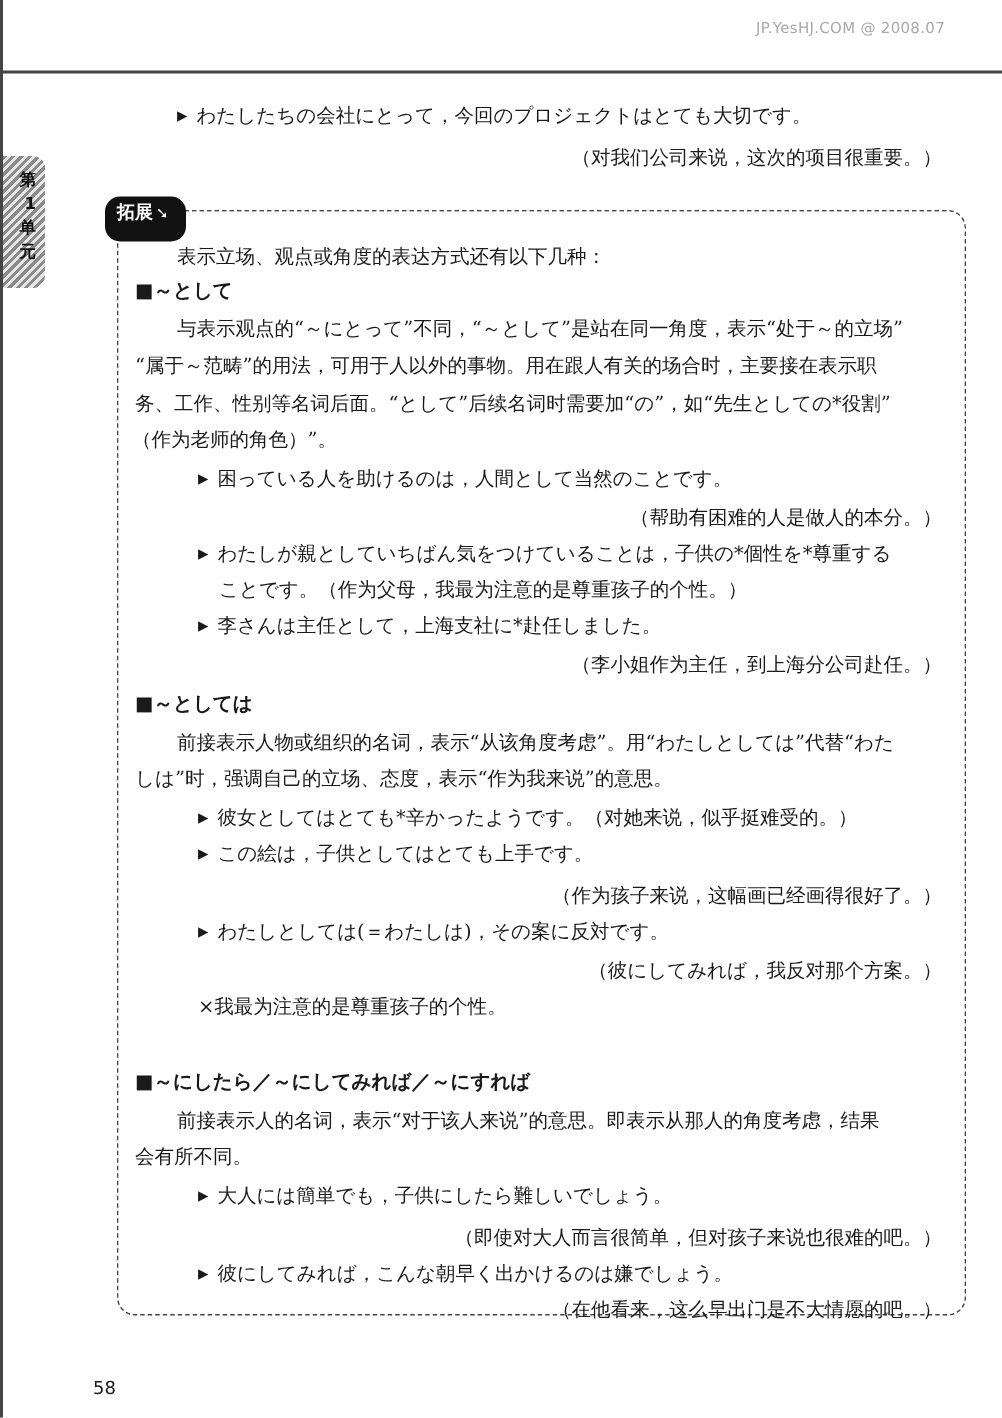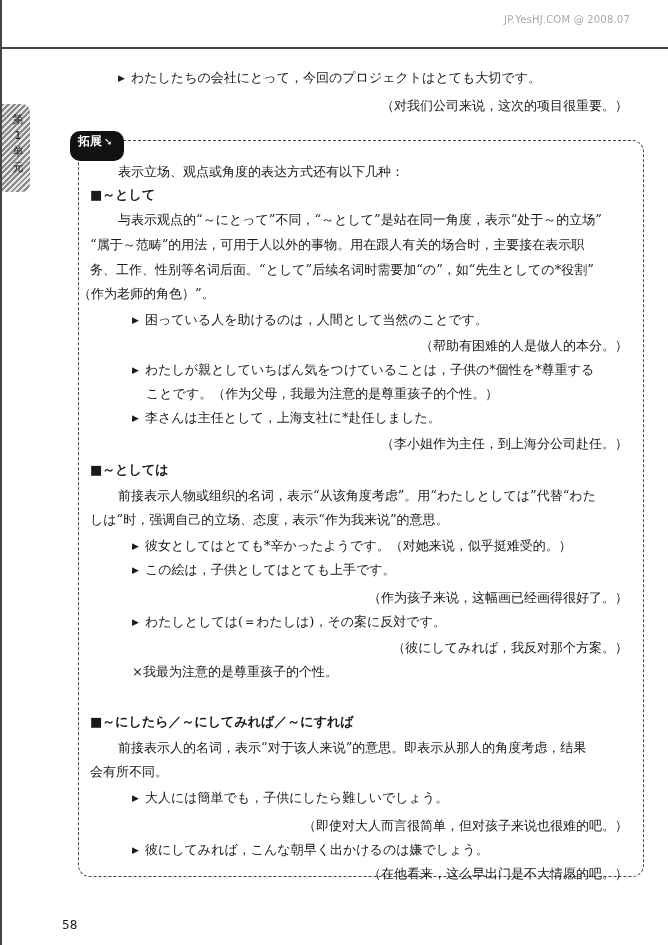--- a/index.html
+++ b/index.html
@@ -8,21 +8,21 @@
     font-family: "DejaVu Serif", "Liberation Serif", serif; color:#1a1a1a;
   }
   .watermark { position:absolute; left:504px; top:14px; font-family:"DejaVu Sans","Liberation Sans",sans-serif; font-size:10px; color:#a9a9a9; letter-spacing:0.2px; }
   .header-rule { position:absolute; left:0; top:47px; width:668px; height:2px; background:#444; }
   .page-edge { position:absolute; left:0; top:0; width:2px; height:945px; background:#444; }
   .side-tab {
     position:absolute; left:2px; top:104px; width:28px; height:88px;
     background: repeating-linear-gradient(135deg, #8a8a8a 0 2px, #e6e6e6 2px 4px);
     border-radius:0 8px 8px 0;
   }
-  .side-tab-label { position:absolute; left:12px; top:112px; width:12px; font-family:"DejaVu Sans",sans-serif; font-weight:normal; font-size:11px; line-height:16px; color:#111; text-align:center; }
+  .side-tab-label { position:absolute; left:12px; top:112px; width:12px; font-family:"DejaVu Sans",sans-serif; font-weight:bold; font-size:11px; line-height:16px; color:#111; text-align:right; }
   .line { position:absolute; font-size:13px; line-height:16px; white-space:nowrap; }
   .right { text-align:right; }
   .bullet::before { content:"▶"; font-size:9px; margin-right:6px; position:relative; top:-1px; }
   .box {
     position:absolute; left:78px; top:140px; width:564px; height:735px;
     border:1px dashed #444; border-radius:0 12px 12px 12px;
   }
   .badge {
     position:absolute; left:70px; top:131px; width:54px; height:30px; background:#111; border-radius:10px;
     color:#fff; font-family:"DejaVu Sans",sans-serif; font-weight:bold; font-size:12px; line-height:20px; padding-left:8px; box-sizing:border-box;
@@ -46,21 +46,21 @@
 
 <div class="box"></div>
 <div class="badge"><span>拓展</span><span class="badge-icon">➘</span></div>
 
 <div class="line" style="left:118px;top:164px;">表示立场、观点或角度的表达方式还有以下几种：</div>
 
 <div class="line h" style="left:90px;top:187px;text-align:right;">■～として</div>
 <div class="line" style="left:118px;top:212px;">与表示观点的“～にとって”不同，“～として”是站在同一角度，表示“处于～的立场”</div>
 <div class="line" style="left:90px;top:237px;">“属于～范畴”的用法，可用于人以外的事物。用在跟人有关的场合时，主要接在表示职</div>
 <div class="line" style="left:90px;top:262px;">务、工作、性别等名词后面。“として”后续名词时需要加“の”，如“先生としての*役割”</div>
-<div class="line" style="left:78px;top:286px;">（作为老师的角色）”。</div>
+<div class="line" style="left:88px;top:286px;">（作为老师的角色）”。</div>
 <div class="line bullet" style="left:132px;top:312px;">困っている人を助けるのは，人間として当然のことです。</div>
 <div class="line right" style="right:40px;top:338px;">（帮助有困难的人是做人的本分。）</div>
 <div class="line bullet" style="left:132px;top:362px;">わたしが親としていちばん気をつけていることは，子供の*個性を*尊重する</div>
 <div class="line" style="left:146px;top:386px;">ことです。（作为父母，我最为注意的是尊重孩子的个性。）</div>
 <div class="line bullet" style="left:132px;top:410px;">李さんは主任として，上海支社に*赴任しました。</div>
 <div class="line right" style="right:40px;top:436px;">（李小姐作为主任，到上海分公司赴任。）</div>
 
 <div class="line h" style="left:90px;top:462px;">■～としては</div>
 <div class="line" style="left:118px;top:488px;">前接表示人物或组织的名词，表示“从该角度考虑”。用“わたしとしては”代替“わた</div>
 <div class="line" style="left:90px;top:512px;">しは”时，强调自己的立场、态度，表示“作为我来说”的意思。</div>

